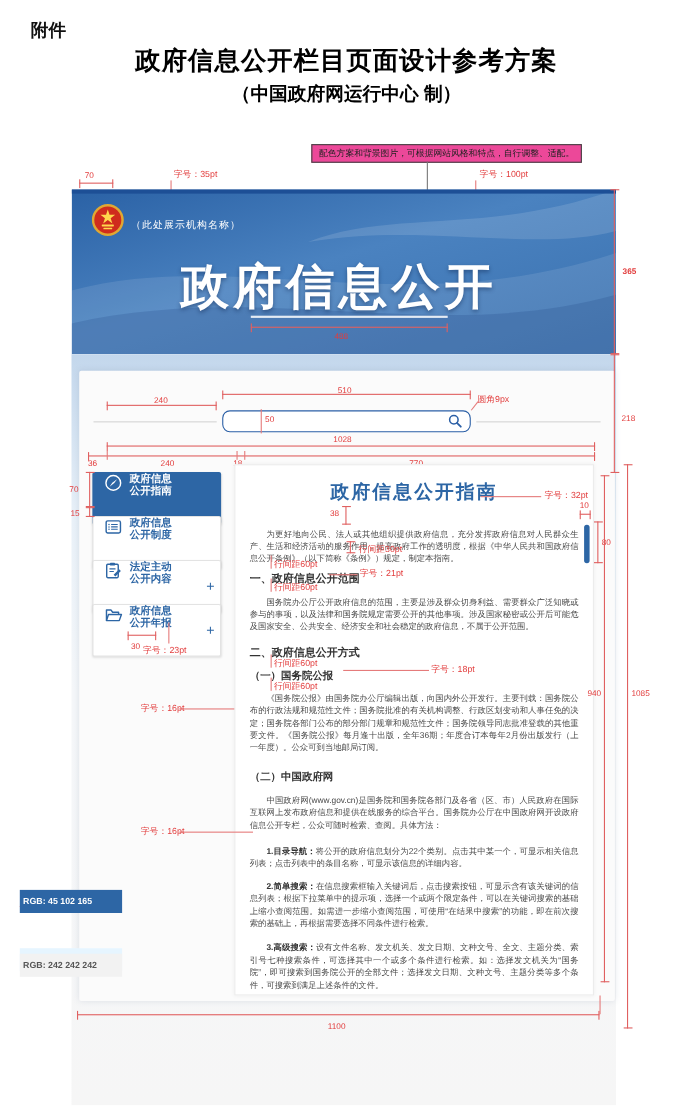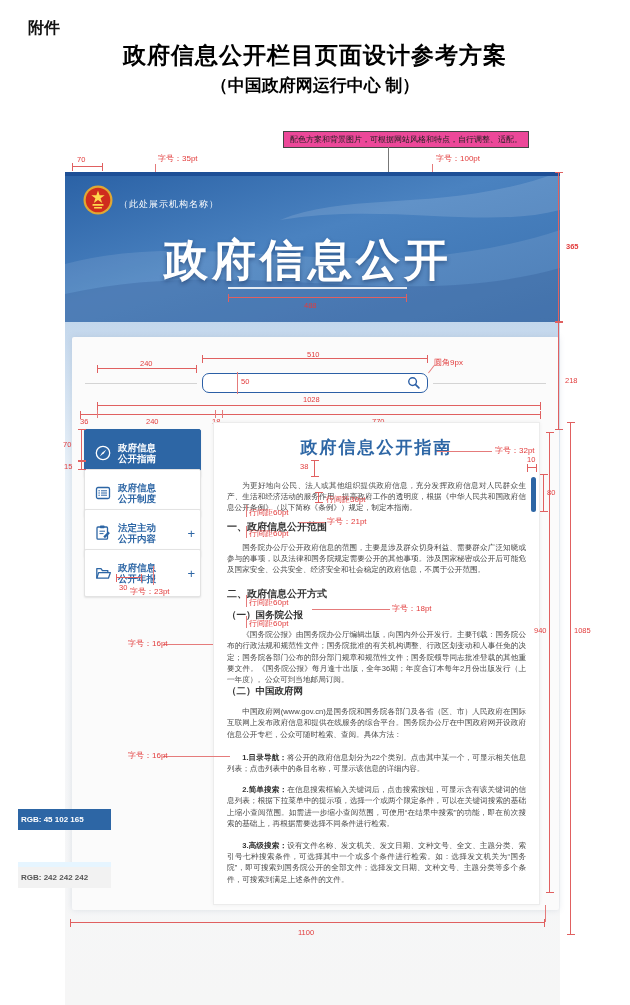--- a/index.html
+++ b/index.html
@@ -33,21 +33,21 @@
   .big-title{left:65px;top:231px;width:486px;text-align:center;color:#fff;font-size:44px;font-weight:bold;
     letter-spacing:4px;text-shadow:0 2px 4px rgba(10,30,70,.45);}
   .panel{left:72px;top:337px;width:487px;height:573px;background:#fbfbfb;border-radius:2px;
     box-shadow:0 0 6px rgba(110,130,160,.18);}
   .searchbox{left:202px;top:373px;width:226px;height:20px;background:#fff;border:1.2px solid #2b5fa6;
     border-radius:7px;box-sizing:border-box;display:flex;align-items:center;}
   .searchbox input{flex:1;border:none;outline:none;background:transparent;font-size:8px;padding:0 4px 0 10px;min-width:0;}
   .mag{width:14px;height:14px;margin-right:6px;cursor:pointer;flex:0 0 auto;}
   
   .sitem{left:84px;width:117px;height:48px;background:#fff;border:1px solid #e3e3e3;border-radius:2px;
-    box-shadow:0 1px 2px rgba(0,0,0,.10);display:flex;align-items:center;cursor:pointer;box-sizing:border-box;}
+    box-shadow:0 1px 2px rgba(0,0,0,.10);display:flex;cursor:pointer;box-sizing:border-box;}
   .sitem.active{background:#2d66a5;border-color:#2d66a5;}
   .sitem .sicon{width:18px;height:18px;margin:0 6px 0 9px;flex:0 0 auto;}
   .slabel{font-size:9.5px;line-height:11px;font-weight:bold;color:#2d66a5;}
   .sitem.active .slabel{color:#fff;}
   .plus{position:absolute;right:5px;top:50%;transform:translateY(-50%);color:#2d66a5;font-size:13px;font-weight:400;}
   
   .card{left:213px;top:422px;width:327px;height:483px;background:#fff;border:1px solid #ececec;
     box-shadow:0 0 4px rgba(0,0,0,.05);box-sizing:border-box;padding:0 13px;overflow:hidden;}
   .card h3{margin:16px 0 0;text-align:center;color:#2d66a5;font-size:17px;line-height:18px;letter-spacing:2px;}
   .card .sec{font-size:10px;font-weight:bold;color:#333;margin:0;line-height:12px;}
@@ -207,21 +207,21 @@
   <div class="rl" style="left:130px;top:587px;">字号：23pt</div>
 
   <div class="abs card">
     <h3>政府信息公开指南</h3>
     <p style="margin-top:23px;">为更好地向公民、法人或其他组织提供政府信息，充分发挥政府信息对人民群众生产、生活和经济活动的服务作用，提高政府工作的透明度，根据《中华人民共和国政府信息公开条例》（以下简称《条例》）规定，制定本指南。</p>
     <div class="sec" style="margin-top:7px;">一、政府信息公开范围</div>
     <p style="margin-top:9px;">国务院办公厅公开政府信息的范围，主要是涉及群众切身利益、需要群众广泛知晓或参与的事项，以及法律和国务院规定需要公开的其他事项。涉及国家秘密或公开后可能危及国家安全、公共安全、经济安全和社会稳定的政府信息，不属于公开范围。</p>
     <div class="sec" style="margin-top:13px;">二、政府信息公开方式</div>
     <div class="sub" style="margin-top:9px;">（一）国务院公报</div>
     <p style="margin-top:9px;">《国务院公报》由国务院办公厅编辑出版，向国内外公开发行。主要刊载：国务院公布的行政法规和规范性文件；国务院批准的有关机构调整、行政区划变动和人事任免的决定；国务院各部门公布的部分部门规章和规范性文件；国务院领导同志批准登载的其他重要文件。《国务院公报》每月逢十出版，全年36期；年度合订本每年2月份出版发行（上一年度）。公众可到当地邮局订阅。</p>
-    <div class="sub" style="">（二）中国政府网</div>
+    <div class="sub" style="margin-top:16px;">（二）中国政府网</div>
     <p style="margin-top:10px;">中国政府网(www.gov.cn)是国务院和国务院各部门及各省（区、市）人民政府在国际互联网上发布政府信息和提供在线服务的综合平台。国务院办公厅在中国政府网开设政府信息公开专栏，公众可随时检索、查阅。具体方法：</p>
     <p style="margin-top:12px;"><b>1.目录导航：</b><span>将公开的政府信息划分为22个类别。点击其中某一个，可显示相关信息列表；点击列表中的条目名称，可显示该信息的详细内容。</span></p>
     <p style="margin-top:10px;"><b>2.简单搜索：</b><span>在信息搜索框输入关键词后，点击搜索按钮，可显示含有该关键词的信息列表；根据下拉菜单中的提示项，选择一个或两个限定条件，可以在关键词搜索的基础上缩小查阅范围。如需进一步缩小查阅范围，可使用“在结果中搜索”的功能，即在前次搜索的基础上，再根据需要选择不同条件进行检索。</span></p>
     <p style="margin-top:11px;"><b>3.高级搜索：</b><span>设有文件名称、发文机关、发文日期、文种文号、全文、主题分类、索引号七种搜索条件，可选择其中一个或多个条件进行检索。如：选择发文机关为“国务院”，即可搜索到国务院公开的全部文件；选择发文日期、文种文号、主题分类等多个条件，可搜索到满足上述条件的文件。</span></p>
   </div>
 
   <div class="hl" style="left:437px;top:451px;width:55px;"></div>
   <div class="rl" style="left:495px;top:446px;">字号：32pt</div>
   <div class="vdim" style="left:314px;top:460px;height:17px;"></div>
   <div class="rl num" style="left:300px;top:462px;">38</div>

